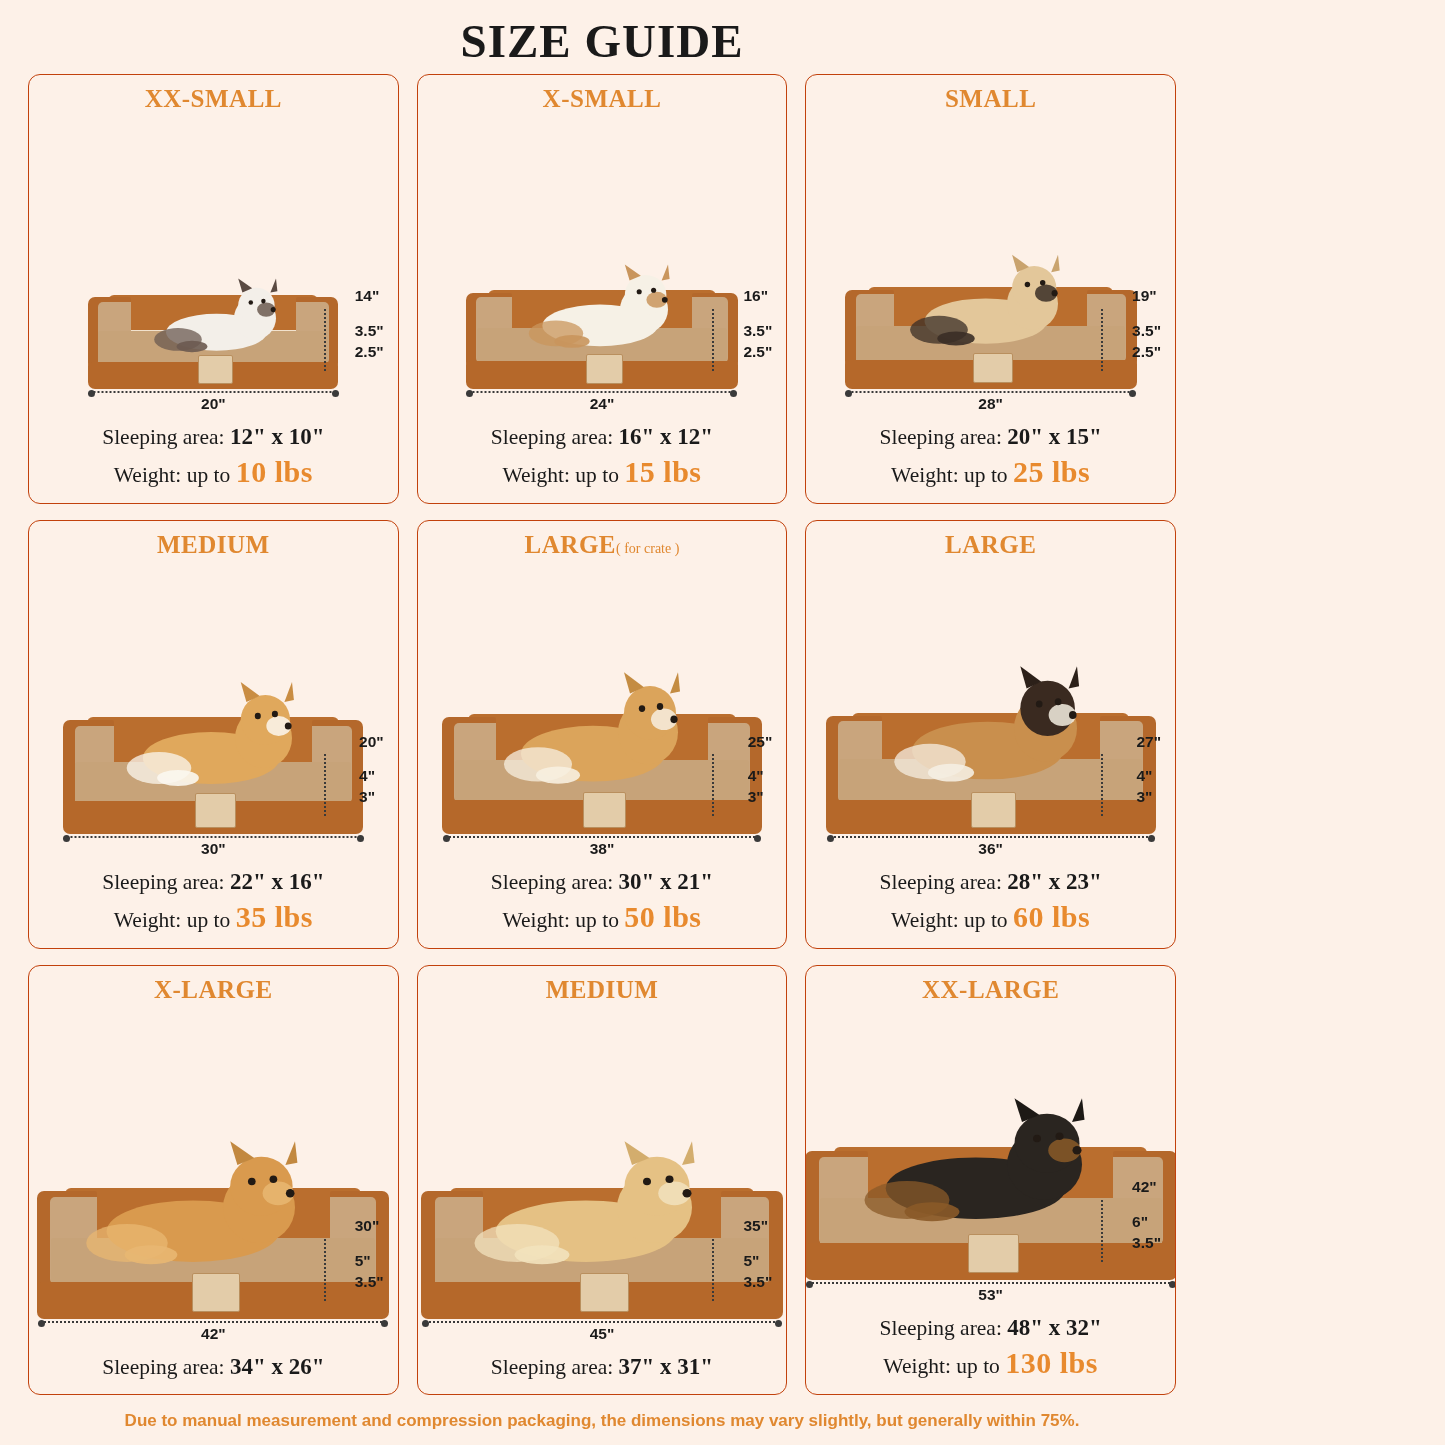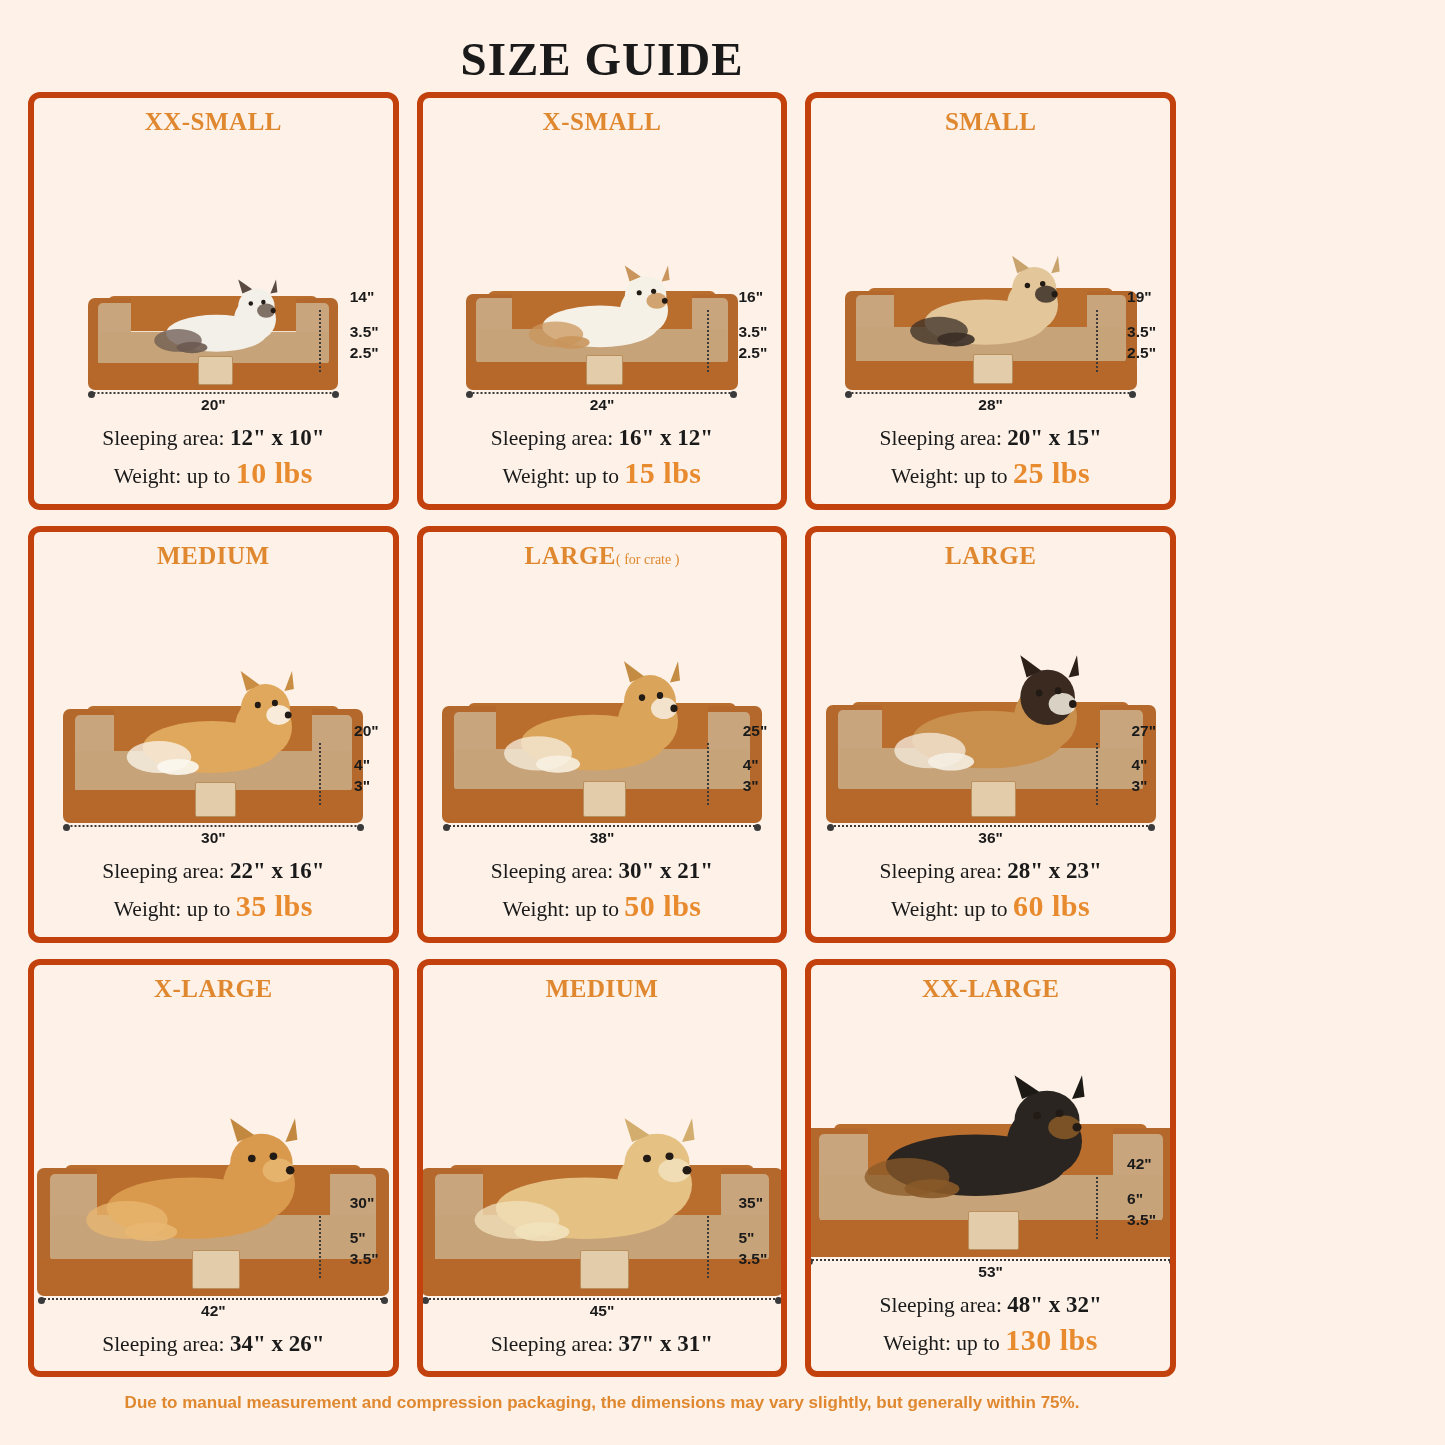--- a/index.html
+++ b/index.html
@@ -11,21 +11,21 @@
     height: 1445px;
     background: #fdf1e8;
     font-family: "Liberation Sans", sans-serif;
     overflow: hidden;
   }
   .page {
     position: relative;
     width: 1204px;
     height: 1445px;
     box-sizing: border-box;
-    padding: 18px 28px;
+    padding: 0 28px;
     display: flex;
     flex-direction: column;
   }
   .title {
     text-align: center;
     font-family: "Liberation Serif", serif;
     font-weight: bold;
     font-size: 47px;
     letter-spacing: 1px;
     color: #1a1a1a;
@@ -41,21 +41,21 @@
     margin-bottom: 16px;
   }
   .grid {
     display: grid;
     grid-template-columns: repeat(3, 1fr);
     grid-template-rows: repeat(3, 1fr);
     gap: 16px 18px;
     flex: 1 1 auto;
   }
   .card {
-    border: 6px solid #c2410c;
+    border: 1px solid #c2410c;
     border-radius: 12px;
     background: #fdf1e8;
     position: relative;
     display: flex;
     flex-direction: column;
     align-items: center;
     padding: 10px 8px 12px 8px;
     box-sizing: border-box;
     overflow: hidden;
   }

